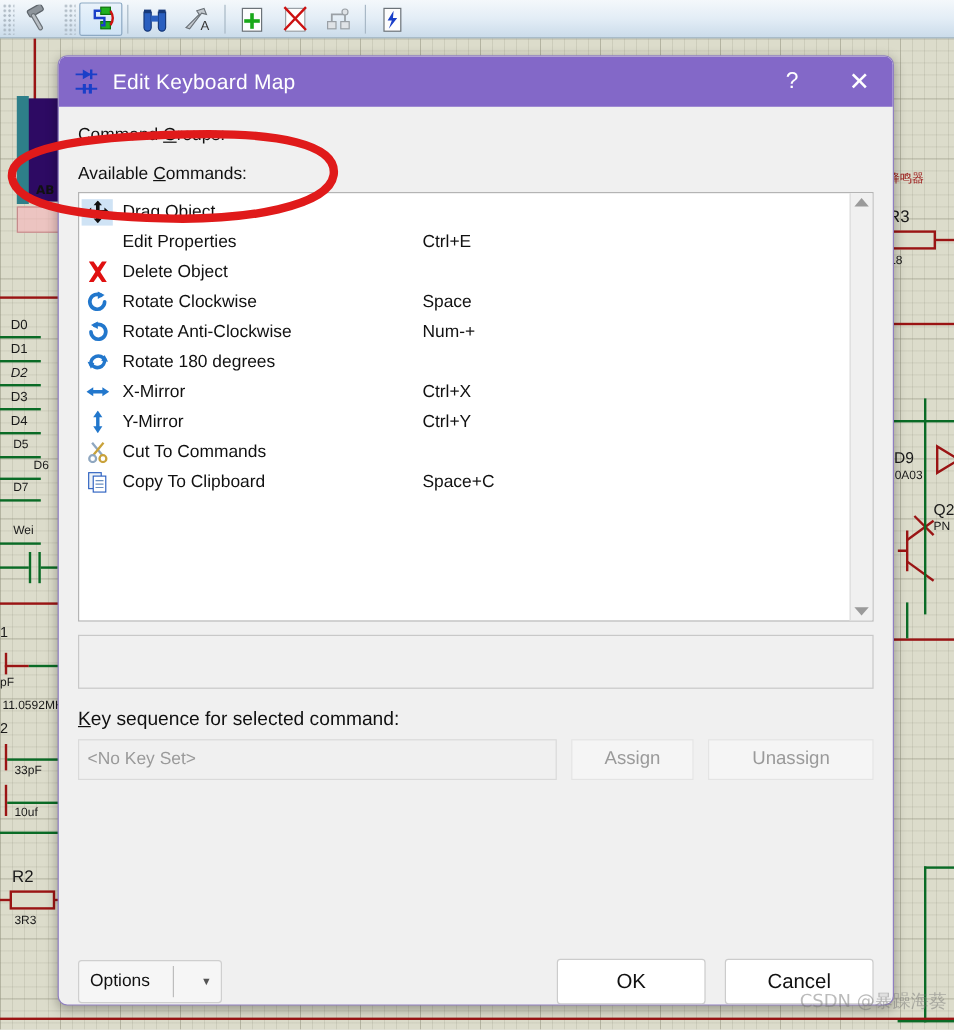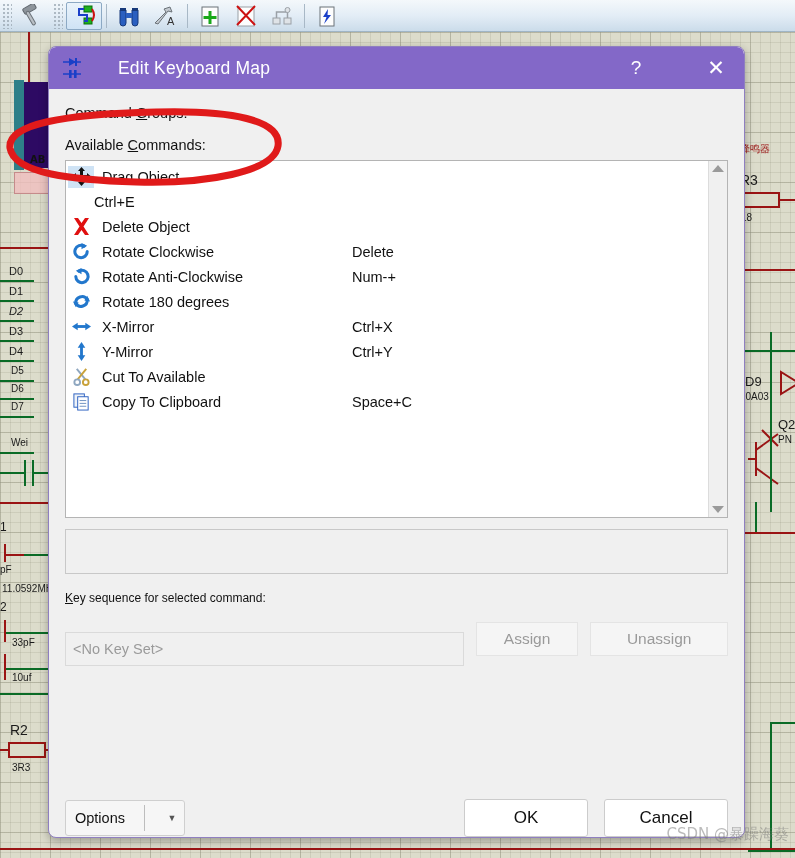--- a/index.html
+++ b/index.html
@@ -61,21 +61,20 @@
     position: absolute; left: 48px; top: 46px; width: 697px; height: 792px;
     background: #f0f0f0;
     border: 1px solid #8f7fc0;
     border-radius: 8px 8px 8px 8px;
     box-shadow: 0 3px 10px rgba(0,0,0,0.30);
     overflow: hidden;
   }
   .titlebar {
     height: 42px; background: #8368c8; display: flex; align-items: center;
     border-radius: 7px 7px 0 0;
-    gap: 24px;
   }
   .title-icon { width: 26px; height: 26px; margin-left: 11px; margin-right: 8px;
     display:flex; align-items:center; justify-content:center; }
   .title-text { color: #ffffff; font-size: 17.5px; letter-spacing: .2px; flex: 1; }
   .title-btn { width: 56px; height: 42px; display: flex; align-items: center;
     justify-content: center; color: #ffffff; font-size: 19px; }
   .title-btn.help { font-size: 19px; }
   .title-btn.close { font-size: 21px; }
 
   .dlg-body { padding: 0 16px; position: relative; height: calc(100% - 42px); }
@@ -105,25 +104,25 @@
   .vscroll { width: 19px; background: #f0f0f0; border-left: 1px solid #dcdcdc;
     display: flex; flex-direction: column; justify-content: space-between; align-items: center;
     padding: 4px 0; }
   .arrow-up { width: 0; height: 0; border-left: 6px solid transparent;
     border-right: 6px solid transparent; border-bottom: 7px solid #9a9a9a; }
   .arrow-down { width: 0; height: 0; border-left: 6px solid transparent;
     border-right: 6px solid transparent; border-top: 7px solid #9a9a9a; }
 
   .descbox { height: 45px; border: 1px solid #c8c8c8; background: #f0f0f0; margin-top: 11px; }
 
-  .keyseq-label { font-size: 12px; color: #111; margin-top: 17px; margin-bottom: 7px; }
+  .keyseq-label { font-size: 16px; color: #111; margin-top: 17px; margin-bottom: 7px; }
 
   .keyrow { display: flex; align-items: center; gap: 12px; }
   .keyinput { width: 420px; height: 34px; border: 1px solid #dadada; background: #f0f0f0;
-    display: flex; align-items: center; padding-left: 7px; font-size: 14.5px; color: #9a9a9a; margin-top: 20px; }
+    display: flex; align-items: center; padding-left: 7px; font-size: 14.5px; color: #9a9a9a; }
   .btn-flat { height: 34px; width: 108px; border: 1px solid #e4e4e4; background: #f5f5f5;
     color: #9a9a9a; font-size: 15.5px; display: flex; align-items: center; justify-content: center; }
   .btn-flat.wide { width: 145px; }
 
   .footer { position: absolute; left: 16px; right: 16px; bottom: 16px;
     display: flex; align-items: center; }
   .options-btn { width: 120px; height: 36px; background: #f6f6f6; border: 1px solid #cfcfcf;
     border-radius: 3px; display: flex; align-items: center; font-size: 14.5px; color: #111; gap: 15px; }
   .options-btn .lbl { flex: 1; padding-left: 9px; }
   .options-btn .sep { width: 1px; height: 26px; background: #bdbdbd; }
@@ -165,21 +164,21 @@
       <div class="net-label" style="left:9px; top:253px;">D1</div>
       <div class="wire-g" style="left:0px; top:288px; width:34px; height:2px;"></div>
       <div class="net-label" style="left:9px; top:273px;font-style:italic;">D2</div>
       <div class="wire-g" style="left:0px; top:308px; width:34px; height:2px;"></div>
       <div class="net-label" style="left:9px; top:293px;">D3</div>
       <div class="wire-g" style="left:0px; top:328px; width:34px; height:2px;"></div>
       <div class="net-label" style="left:9px; top:313px;">D4</div>
       <div class="wire-g" style="left:0px; top:348px; width:34px; height:2px;"></div>
       <div class="net-label" style="left:11px; top:333px; font-size:10px;">D5</div>
       <div class="wire-g" style="left:0px; top:366px; width:34px; height:2px;"></div>
-      <div class="net-label" style="left:11px; top:351px; font-size:10px;">D6</div>
+      <div class="net-label" style="left:28px; top:351px; font-size:10px;">D6</div>
       <div class="wire-g" style="left:0px; top:384px; width:34px; height:2px;"></div>
       <div class="net-label" style="left:11px; top:369px; font-size:10px;">D7</div>
       <div class="wire-g" style="left:0px; top:420px; width:34px; height:2px;"></div>
       <div class="net-label" style="left:11px; top:405px; font-size:10px;">Wei</div>
     </div>
 
     <div>
       <div class="wire-g" style="left:0px; top:347px; width:2px; height:0px;"></div>
       <div class="wire-g" style="left:0px; top:440px; width:24px; height:2px;"></div>
       <div class="wire-g" style="left:24px; top:428px; width:2px; height:26px;"></div>
@@ -359,20 +358,21 @@
             <svg width="19" height="19" viewBox="0 0 19 19">
               <path d="M9.5 0 L13 4 H11 V8 H15 V6 L19 9.5 L15 13 V11 H11 V15 H13 L9.5 19 L6 15 H8 V11 H4 V13 L0 9.5 L4 6 V8 H8 V4 H6 Z" fill="#111"></path>
             </svg>
           </div>
           <div class="list-name">Drag Object</div>
           <div class="list-key"></div>
         </div>
 
         <div class="list-row">
           <div class="list-icon"></div>
+          <div class="list-name">Edit Properties</div>
           <div class="list-key">Ctrl+E</div>
         </div>
 
         <div class="list-row">
           <div class="list-icon">
             <svg width="19" height="19" viewBox="0 0 19 19">
               <path d="M2 1 L6 1 L9.5 6 L13 1 L17 1 L11.5 9.5 L17 18 L13 18 L9.5 13 L6 18 L2 18 L7.5 9.5 Z" fill="#e01010"></path>
             </svg>
           </div>
           <div class="list-name">Delete Object</div>
@@ -380,21 +380,21 @@
         </div>
 
         <div class="list-row">
           <div class="list-icon">
             <svg width="19" height="19" viewBox="0 0 20 20">
               <path d="M16 10 a6.5 6.5 0 1 1 -3.2 -5.6" fill="none" stroke="#2277cc" stroke-width="3.2" stroke-linecap="round"></path>
               <polygon points="10,1 16,4 10,7.5" fill="#2277cc"></polygon>
             </svg>
           </div>
           <div class="list-name">Rotate Clockwise</div>
-          <div class="list-key">Delete</div>
+          <div class="list-key">Space</div>
         </div>
 
         <div class="list-row">
           <div class="list-icon">
             <svg width="19" height="19" viewBox="0 0 20 20">
               <path d="M4 10 a6.5 6.5 0 1 0 3.2 -5.6" fill="none" stroke="#2277cc" stroke-width="3.2" stroke-linecap="round"></path>
               <polygon points="10,1 4,4 10,7.5" fill="#2277cc"></polygon>
             </svg>
           </div>
           <div class="list-name">Rotate Anti-Clockwise</div>
@@ -440,21 +440,21 @@
 
         <div class="list-row">
           <div class="list-icon">
             <svg width="19" height="19" viewBox="0 0 20 20">
               <line x1="5" y1="2" x2="14" y2="13" stroke="#8fa7c0" stroke-width="2"></line>
               <line x1="15" y1="2" x2="6" y2="13" stroke="#c9a23a" stroke-width="2"></line>
               <circle cx="5.5" cy="16" r="3" fill="none" stroke="#8fa7c0" stroke-width="2"></circle>
               <circle cx="14.5" cy="16" r="3" fill="none" stroke="#c9a23a" stroke-width="2"></circle>
             </svg>
           </div>
-          <div class="list-name">Cut To Available</div>
+          <div class="list-name">Cut To Commands</div>
           <div class="list-key"></div>
         </div>
 
         <div class="list-row">
           <div class="list-icon">
             <svg width="19" height="19" viewBox="0 0 20 20">
               <rect x="2" y="2" width="11" height="14" fill="#eef3f8" stroke="#2a5fc0"></rect>
               <rect x="6" y="5" width="11" height="14" fill="#ffffff" stroke="#2a5fc0"></rect>
               <line x1="8" y1="9" x2="15" y2="9" stroke="#6a8fc0"></line>
               <line x1="8" y1="12" x2="15" y2="12" stroke="#6a8fc0"></line>

